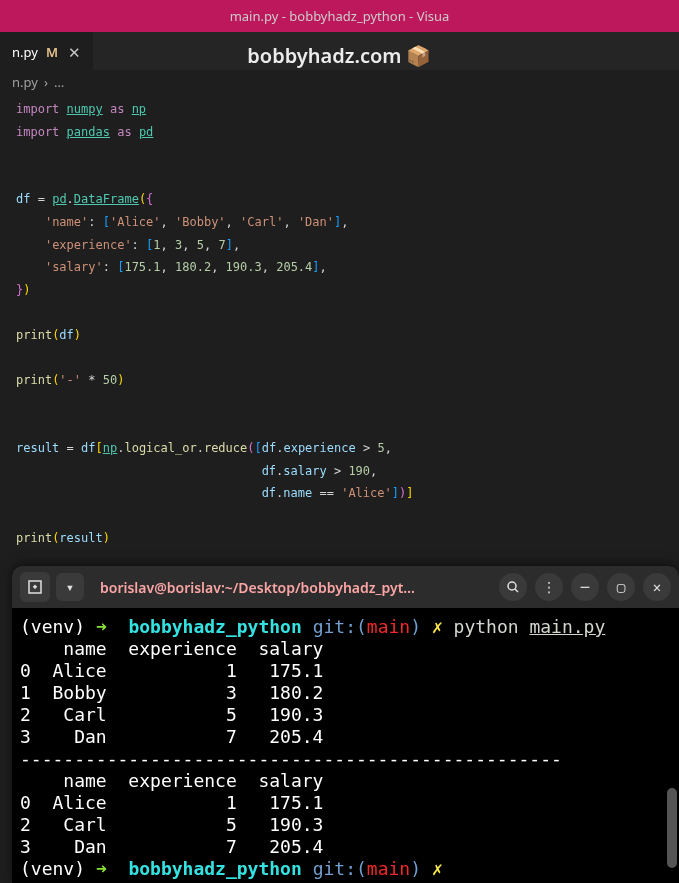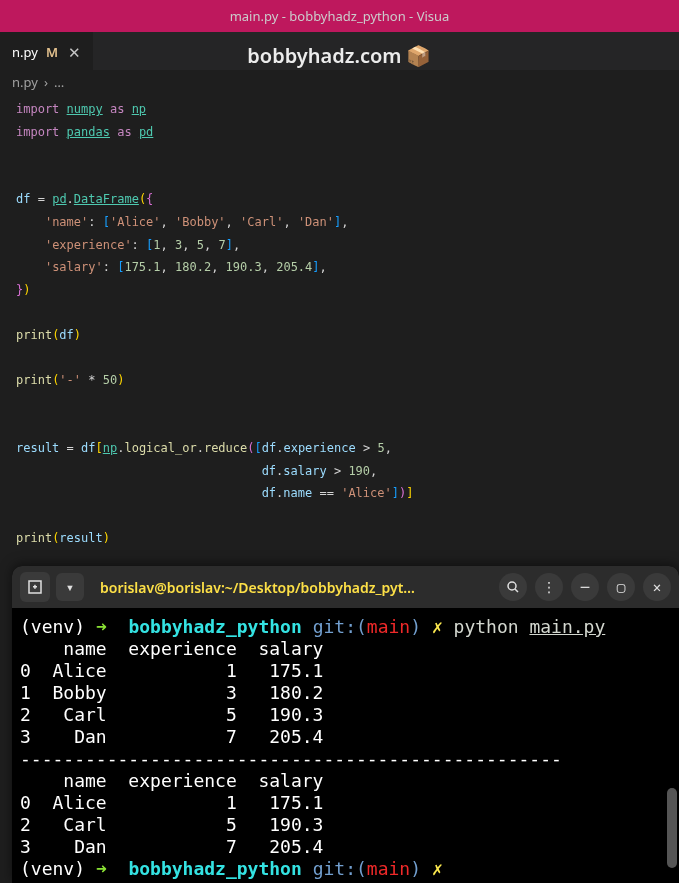--- a/index.html
+++ b/index.html
@@ -119,21 +119,21 @@
     align-items: center;
     justify-content: center;
     cursor: pointer;
     color: #e0e0e0;
     font-size: 14px;
   }
   .term-btn.small { width: 28px; height: 28px; }
   .term-btn.round { border-radius: 50%; width: 28px; height: 28px; }
   .term-title {
     flex: 1;
-    color: #fde047;
+    color: #fca5a5;
     font-size: 14px;
     font-weight: 600;
     font-family: -apple-system, system-ui, sans-serif;
     padding: 0 10px;
     white-space: nowrap;
     overflow: hidden;
     text-overflow: ellipsis;
   }
   .term-right { display: flex; gap: 8px; }
   .terminal-body {

